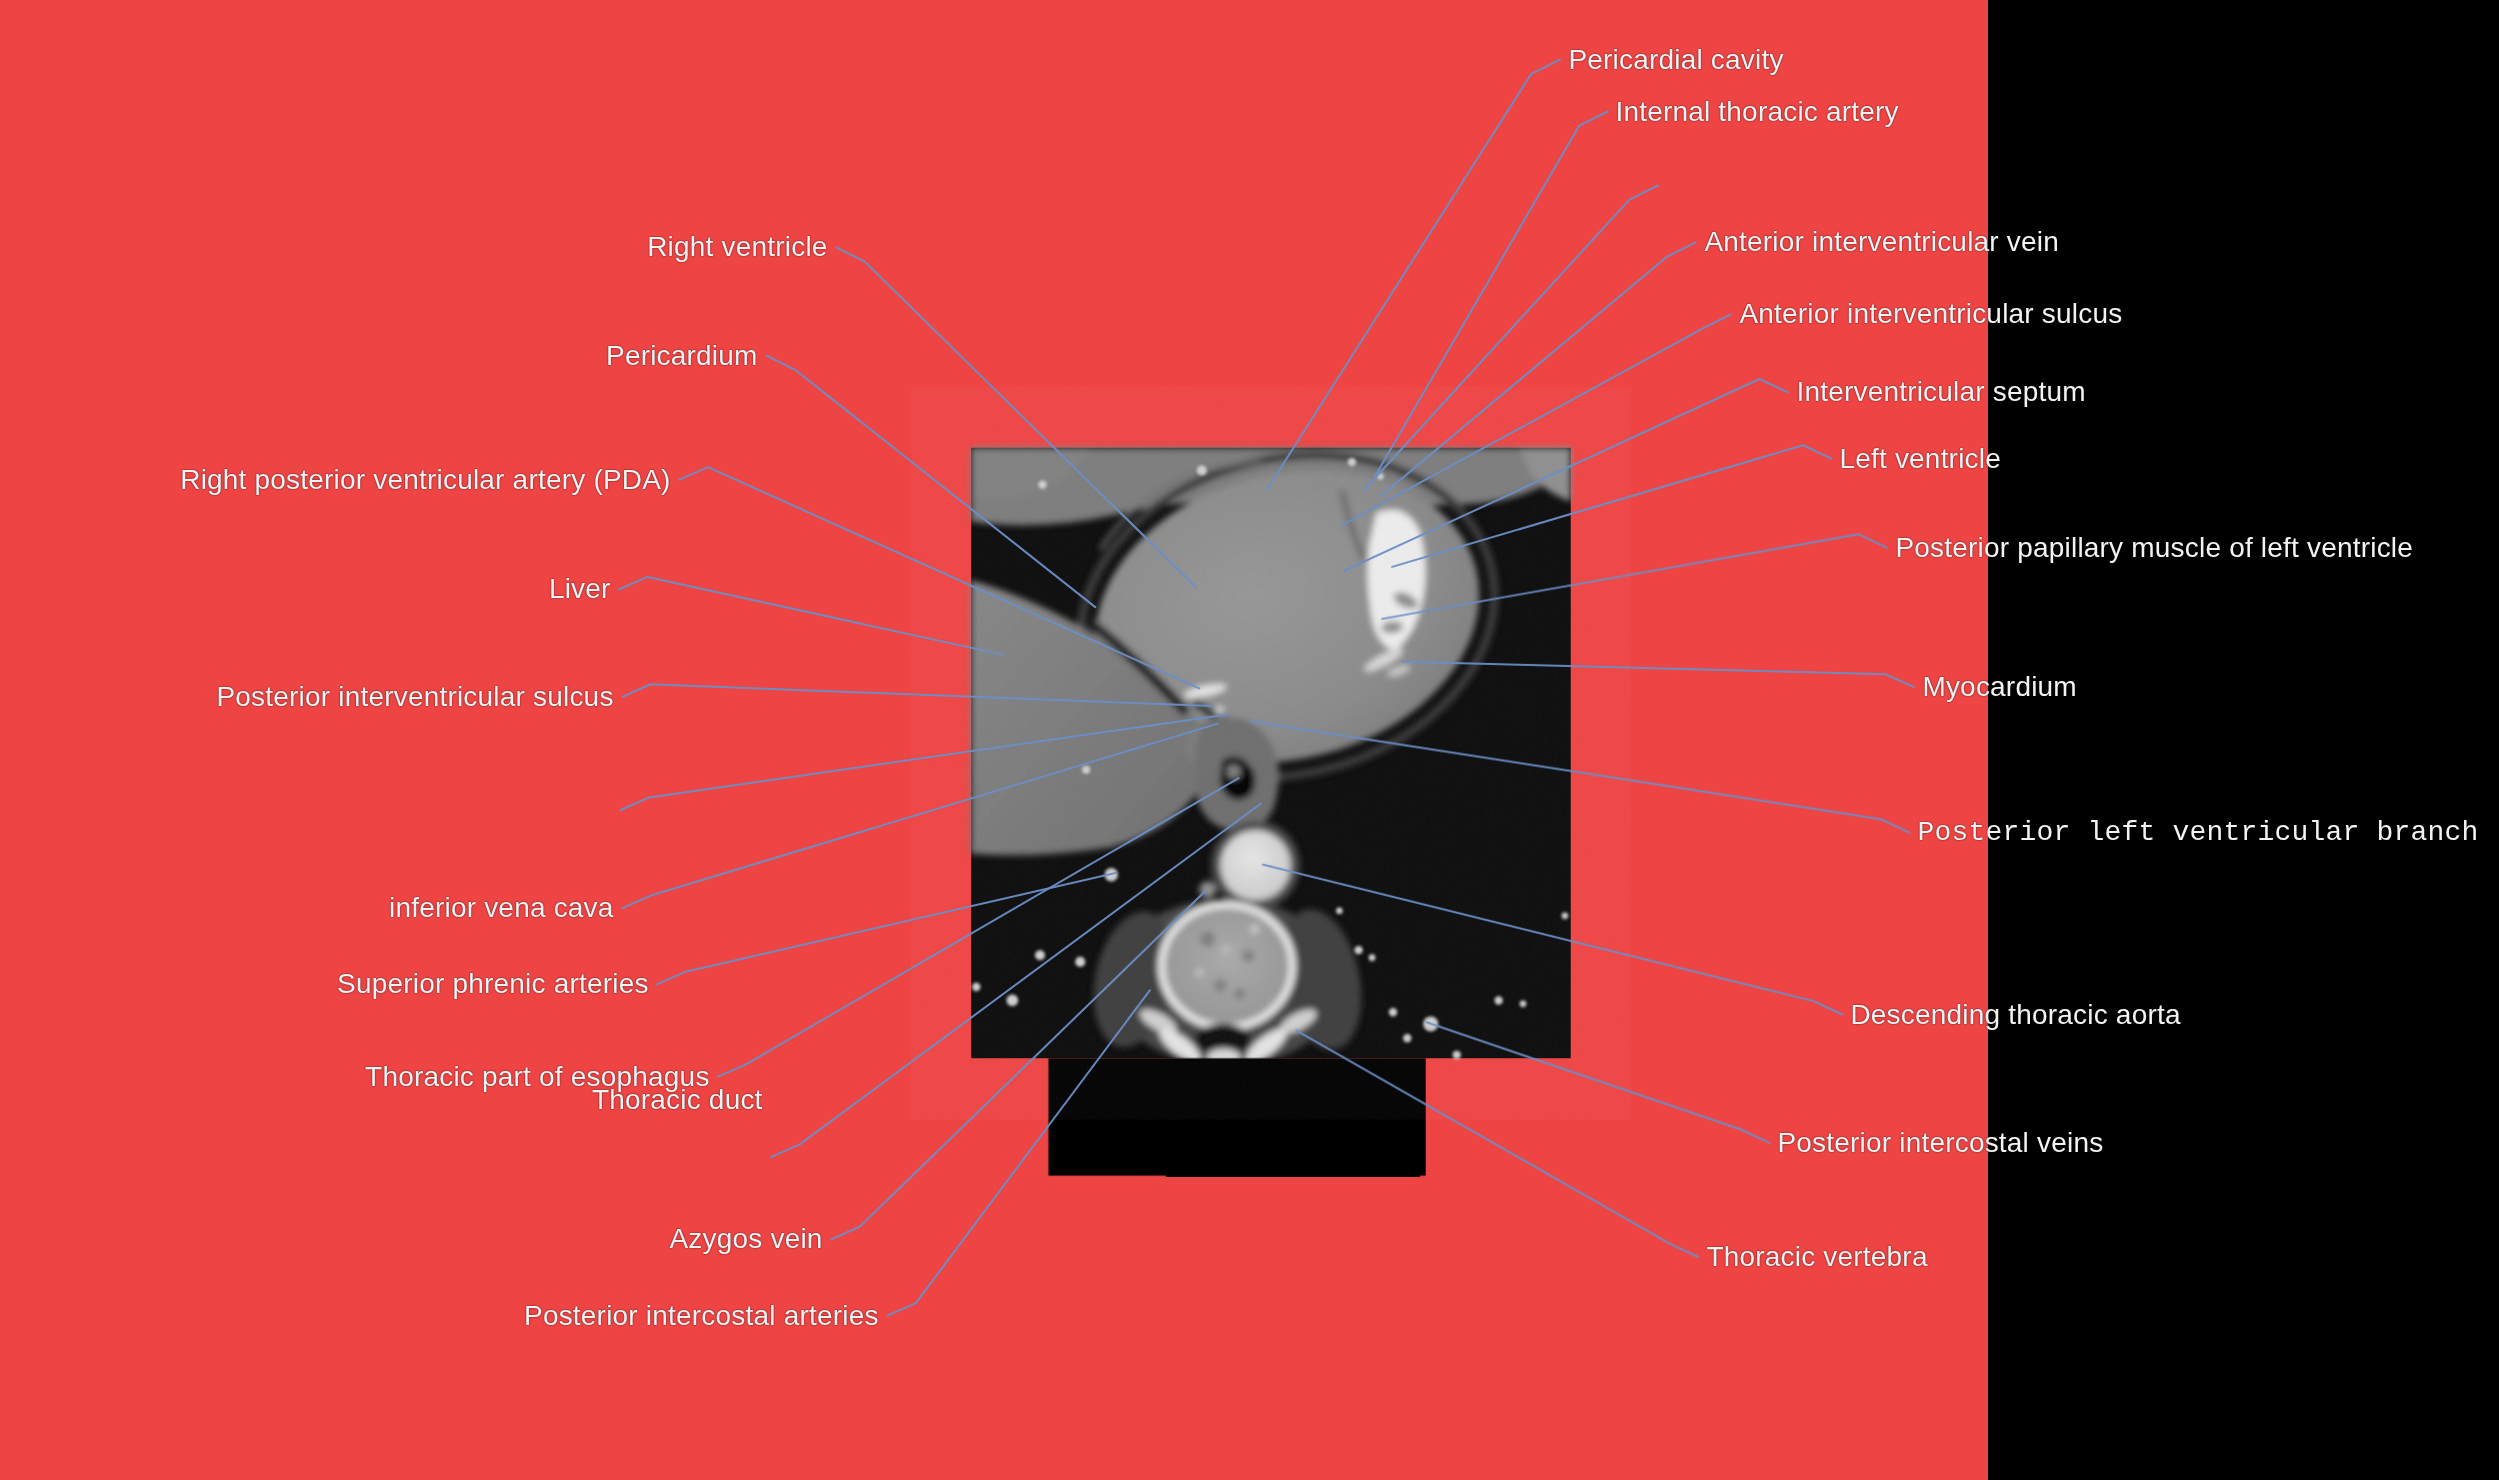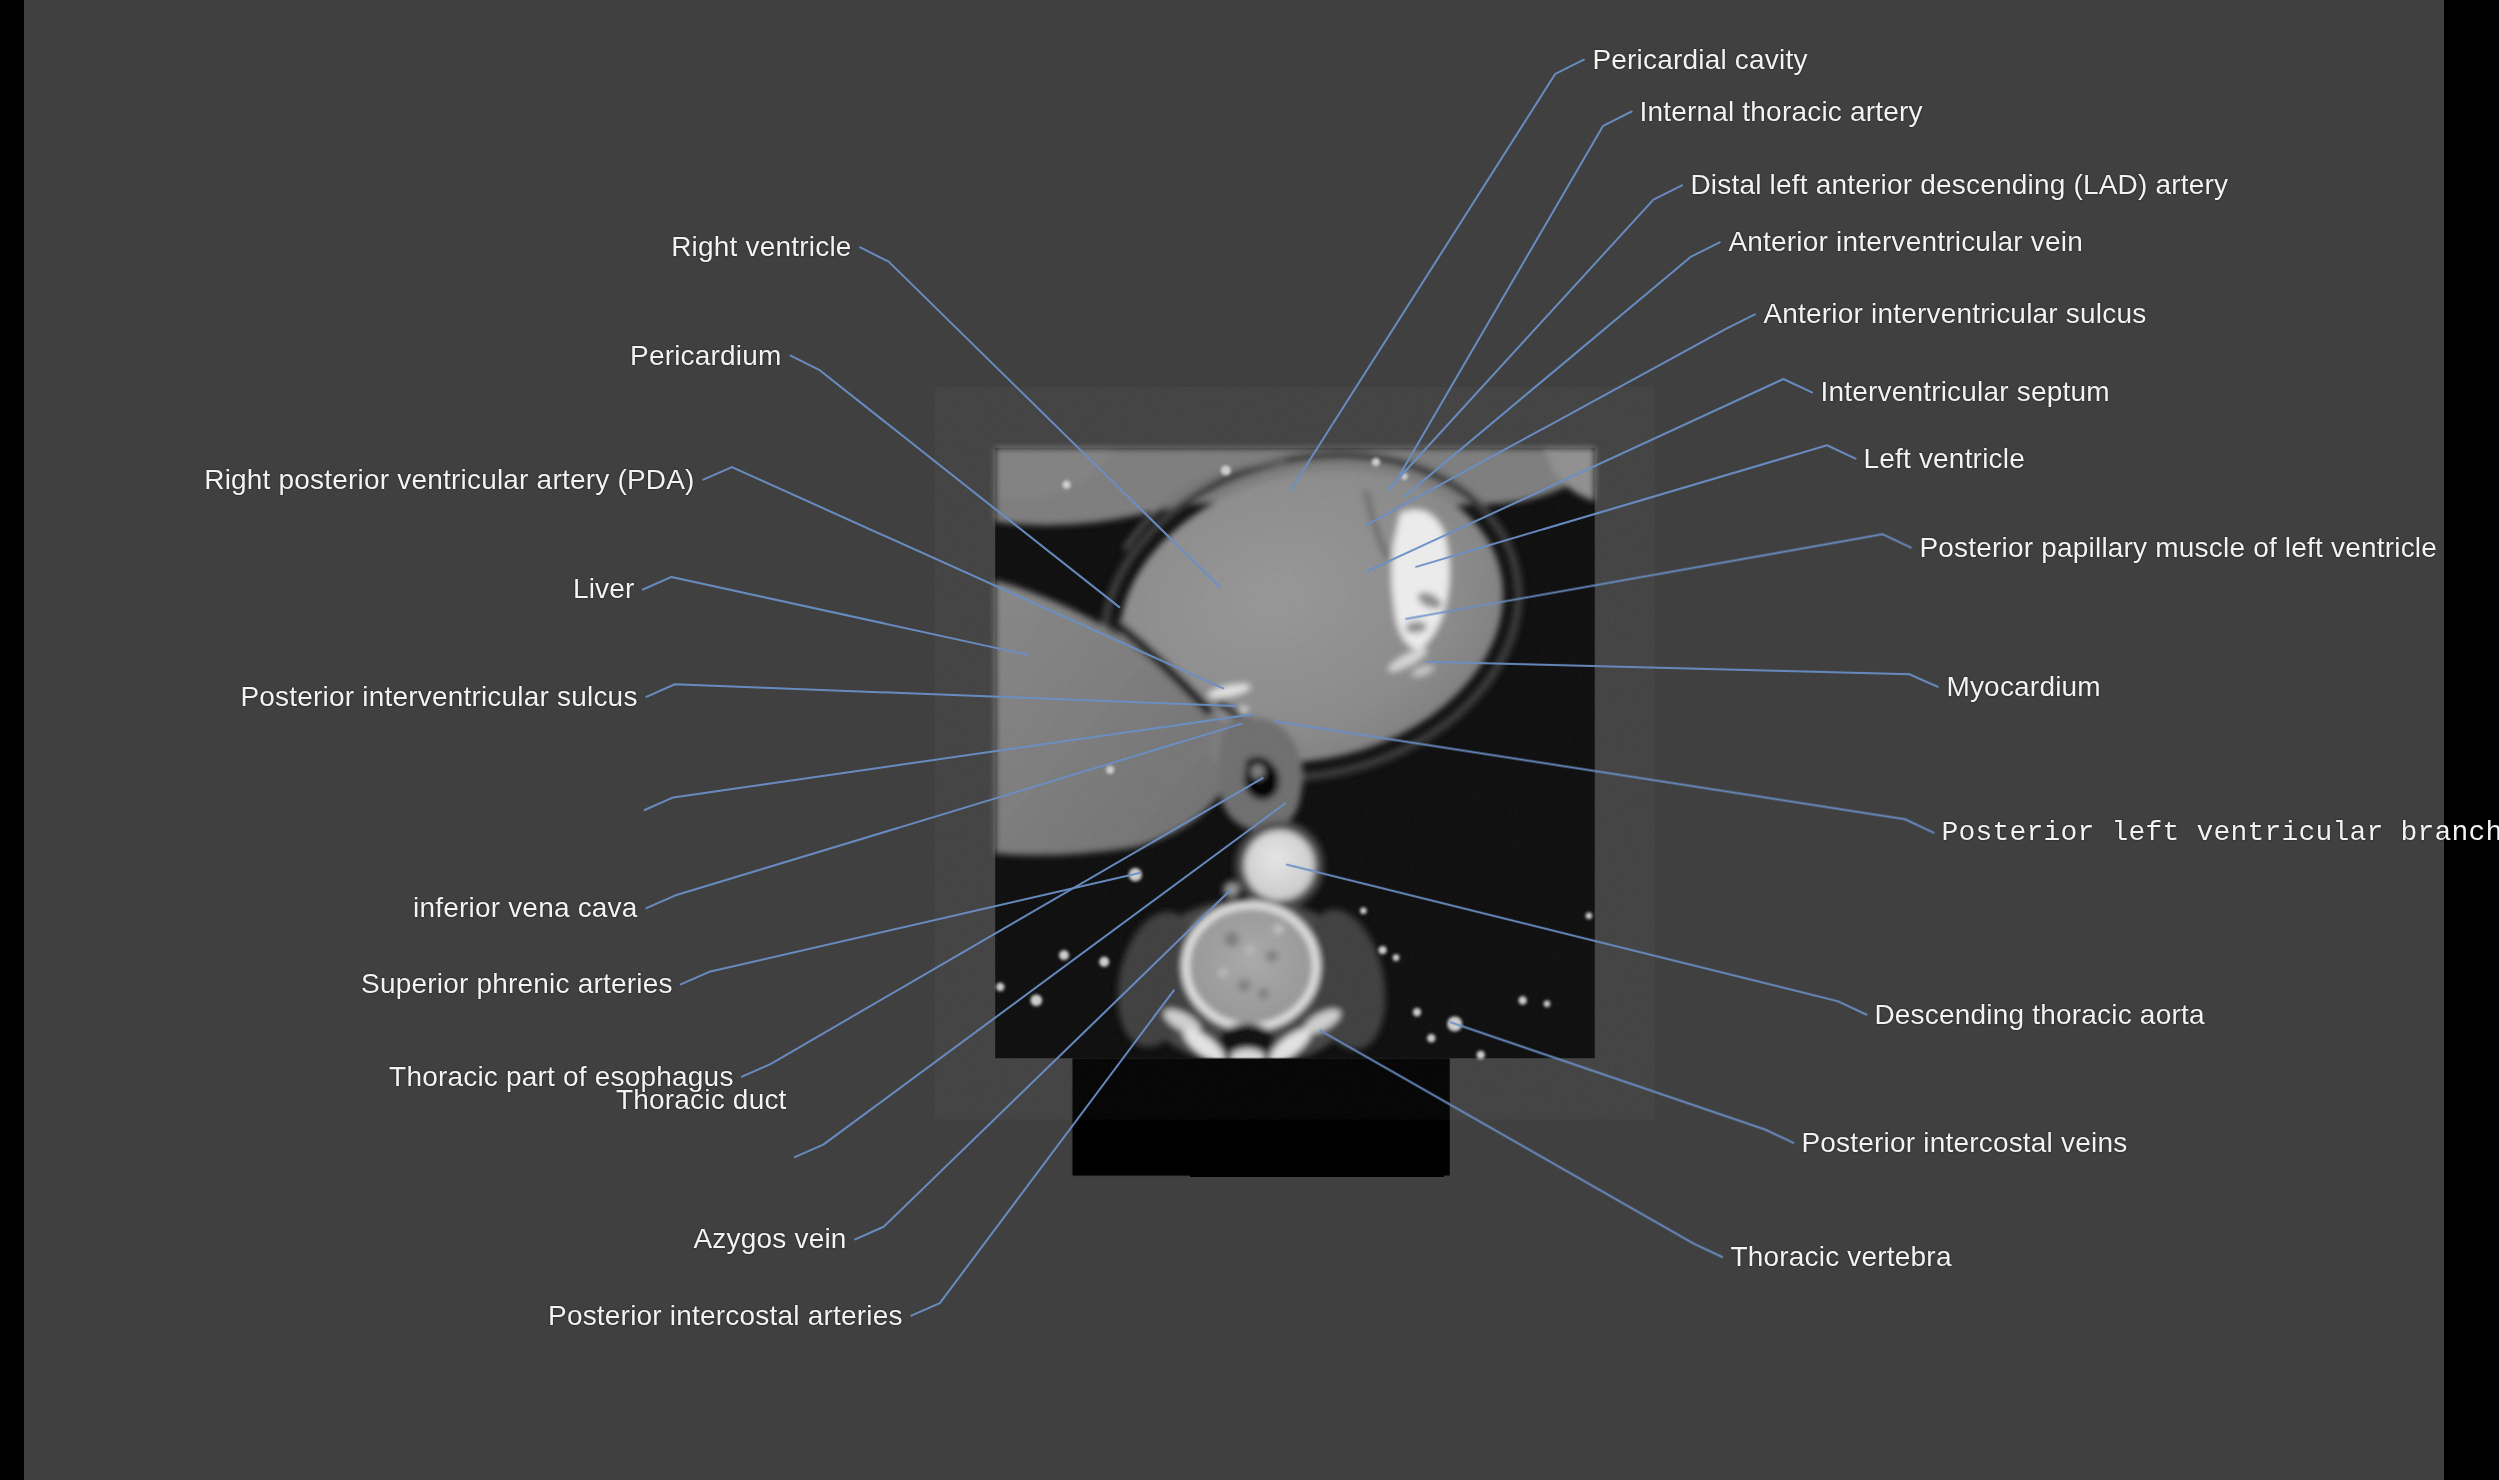--- a/index.html
+++ b/index.html
@@ -3,24 +3,23 @@
 <meta charset="utf-8">
 <style>
   html, body {
     margin: 0; padding: 0;
     background: #000;
     width: 2500px; height: 1480px;
     overflow: hidden;
   }
   #stage {
     position: relative;
-    width: 2420px; height: 1480px;
-    background: #404040;
+    width: 1988px; height: 1480px;
+    background: #ef4444;
     font-family: "Liberation Sans", sans-serif;
-    margin-left: 24px;
   }
   #scene {
     position: absolute; left: 0; top: 0;
     width: 2500px; height: 1480px;
     display: block;
   }
   .lbl {
     position: absolute;
     font-size: 28px;
     line-height: 34px;
@@ -183,21 +182,20 @@
         <polyline points="783,1174 817,1159 1330,1041"></polyline>
         <polyline points="856,1284 890,1269 1477,928"></polyline>
         <polyline points="919,1380 953,1365 1504,958"></polyline>
         <polyline points="991,1478 1025,1463 1438,1062"></polyline>
         <polyline points="1058,1569 1092,1554 1371,1181"></polyline>
       </g>
   </svg>
 
 <div class="lbl right" style="left: 1560px; top: 60px; color: rgb(243, 243, 243);">Pericardial cavity</div>
     <div class="lbl right" style="left: 1607px; top: 112px; color: rgb(243, 243, 243); text-align: center;">Internal thoracic artery</div>
-    <div class="lbl right" style="left: 1658px; top: 185px; color: rgb(243, 243, 243);">Distal left anterior descending (LAD) artery</div>
     <div class="lbl right" style="left: 1696px; top: 242px; color: rgb(243, 243, 243);">Anterior interventricular vein</div>
     <div class="lbl right" style="left: 1731px; top: 314px; color: rgb(243, 243, 243);">Anterior interventricular sulcus</div>
     <div class="lbl right" style="left: 1788px; top: 392px; color: rgb(243, 243, 243);">Interventricular septum</div>
     <div class="lbl right" style="left: 1831px; top: 459px; color: rgb(243, 243, 243);">Left ventricle</div>
     <div class="lbl right" style="left: 1887px; top: 548px; color: rgb(243, 243, 243);">Posterior papillary muscle of left ventricle</div>
     <div class="lbl right" style="left: 1914px; top: 687px; color: rgb(243, 243, 243);">Myocardium</div>
     <div class="lbl right" style="left: 1909px; top: 833px; color: rgb(243, 243, 243); font-family: Liberation Mono, monospace;">Posterior left ventricular branch</div>
     <div class="lbl right" style="left: 1842px; top: 1015px; color: rgb(243, 243, 243);">Descending thoracic aorta</div>
     <div class="lbl right" style="left: 1769px; top: 1143px; color: rgb(243, 243, 243);">Posterior intercostal veins</div>
     <div class="lbl right" style="left: 1698px; top: 1257px; color: rgb(243, 243, 243);">Thoracic vertebra</div>

